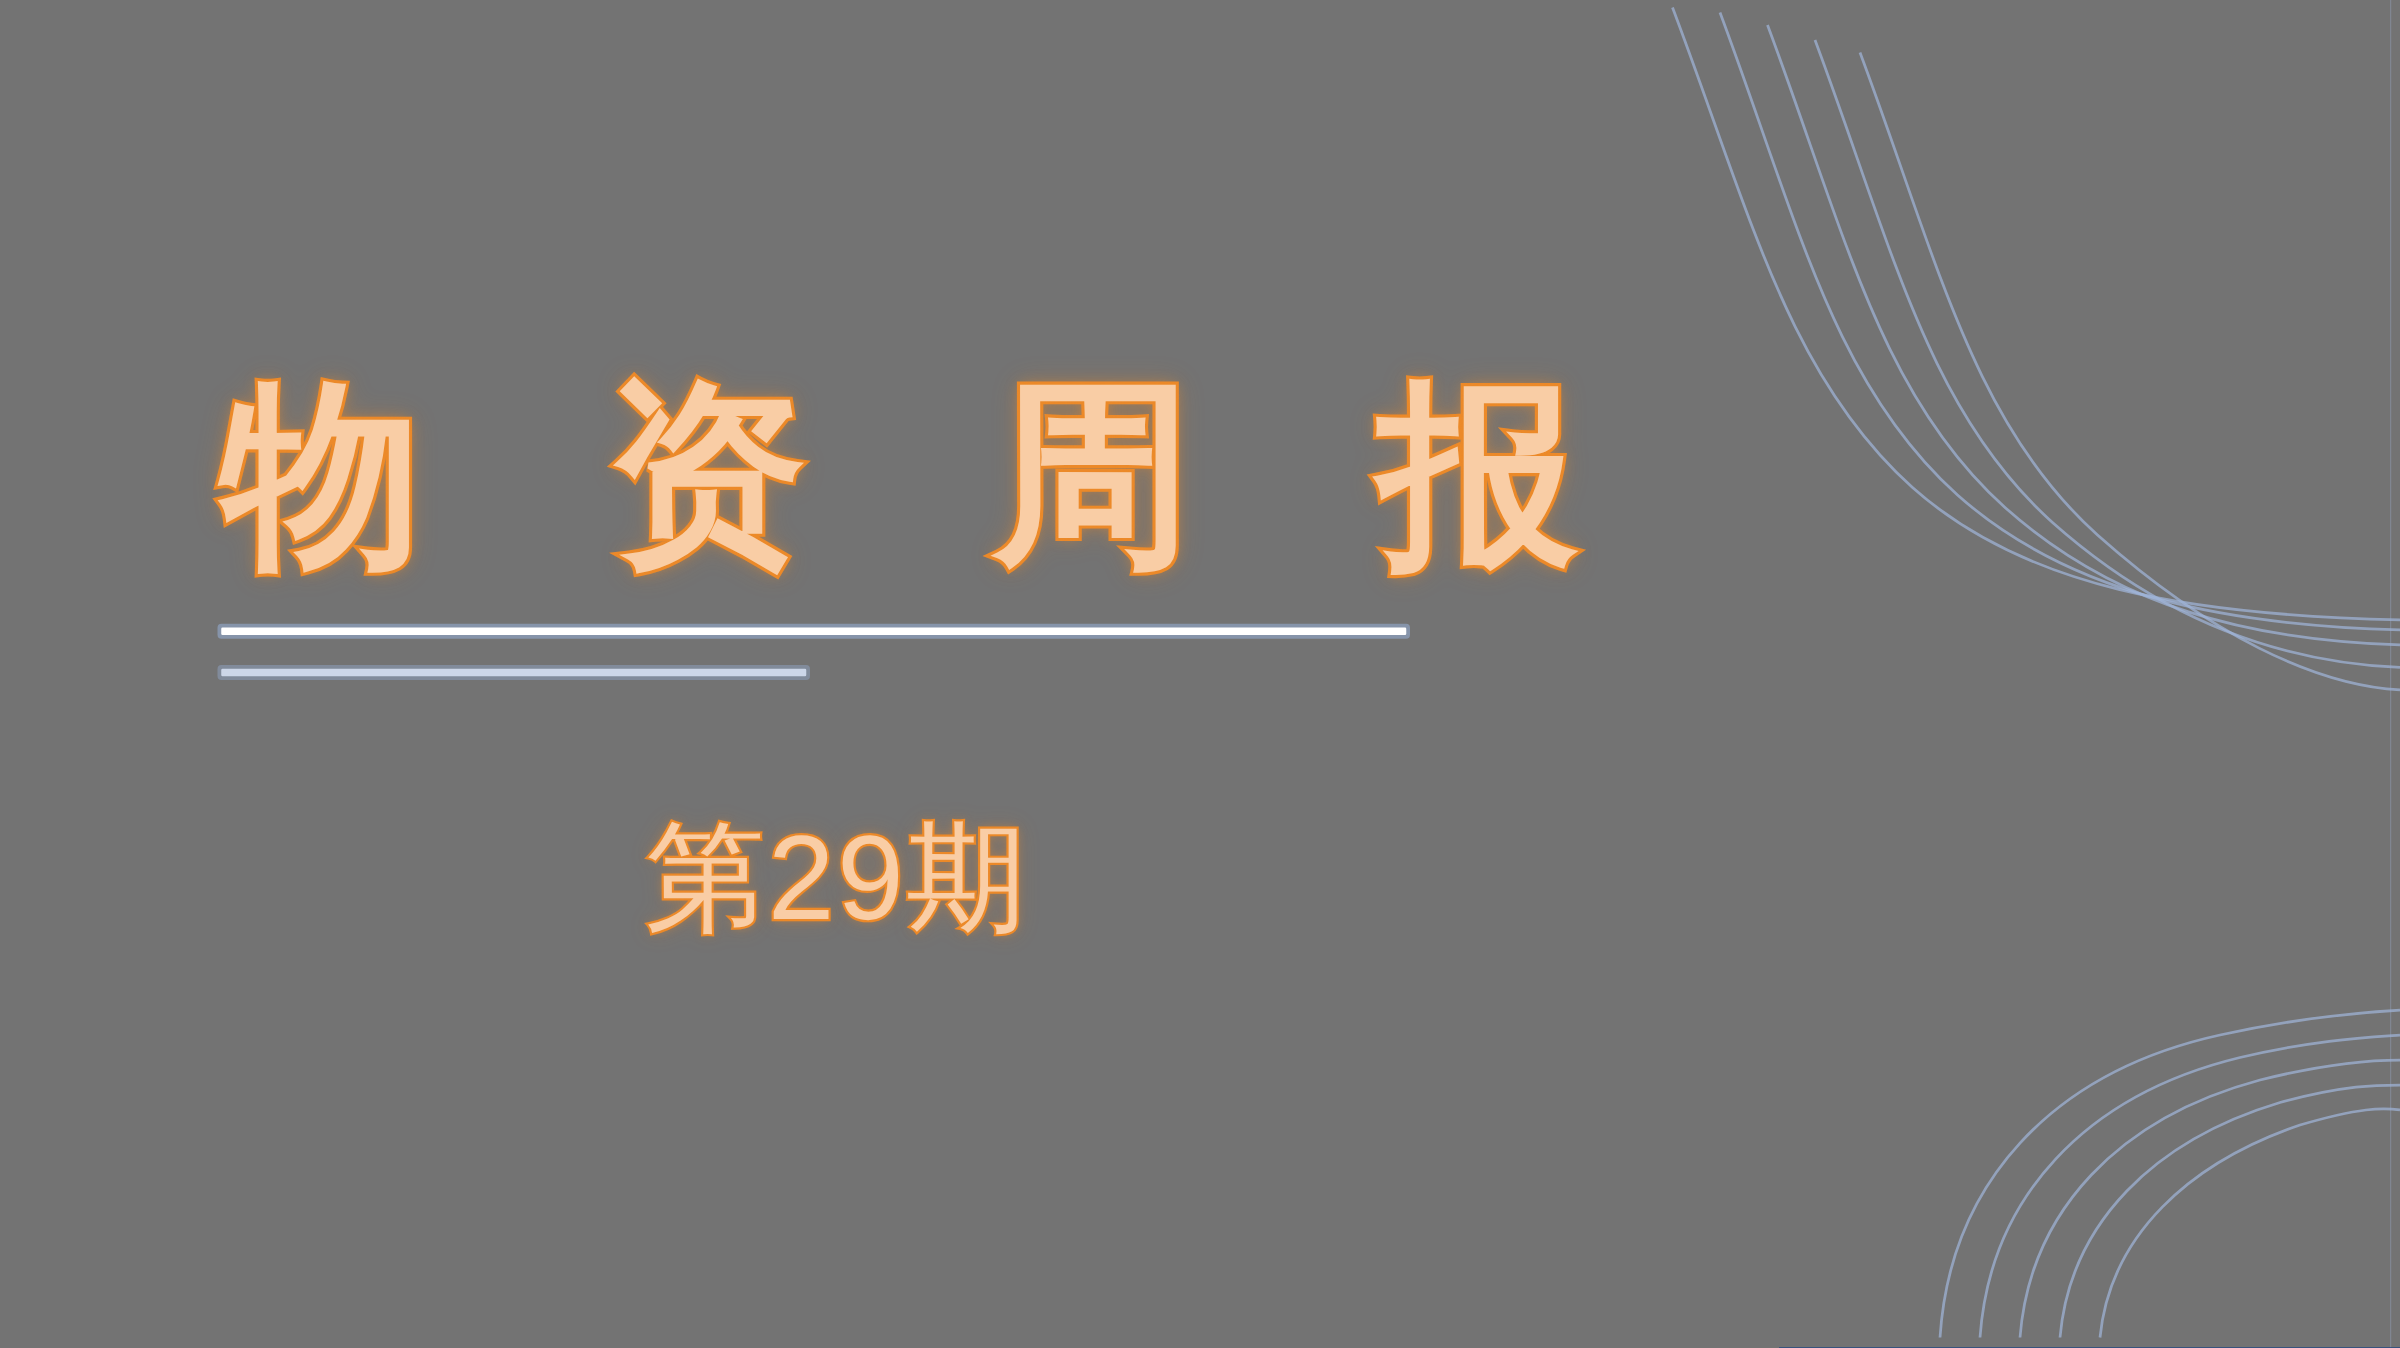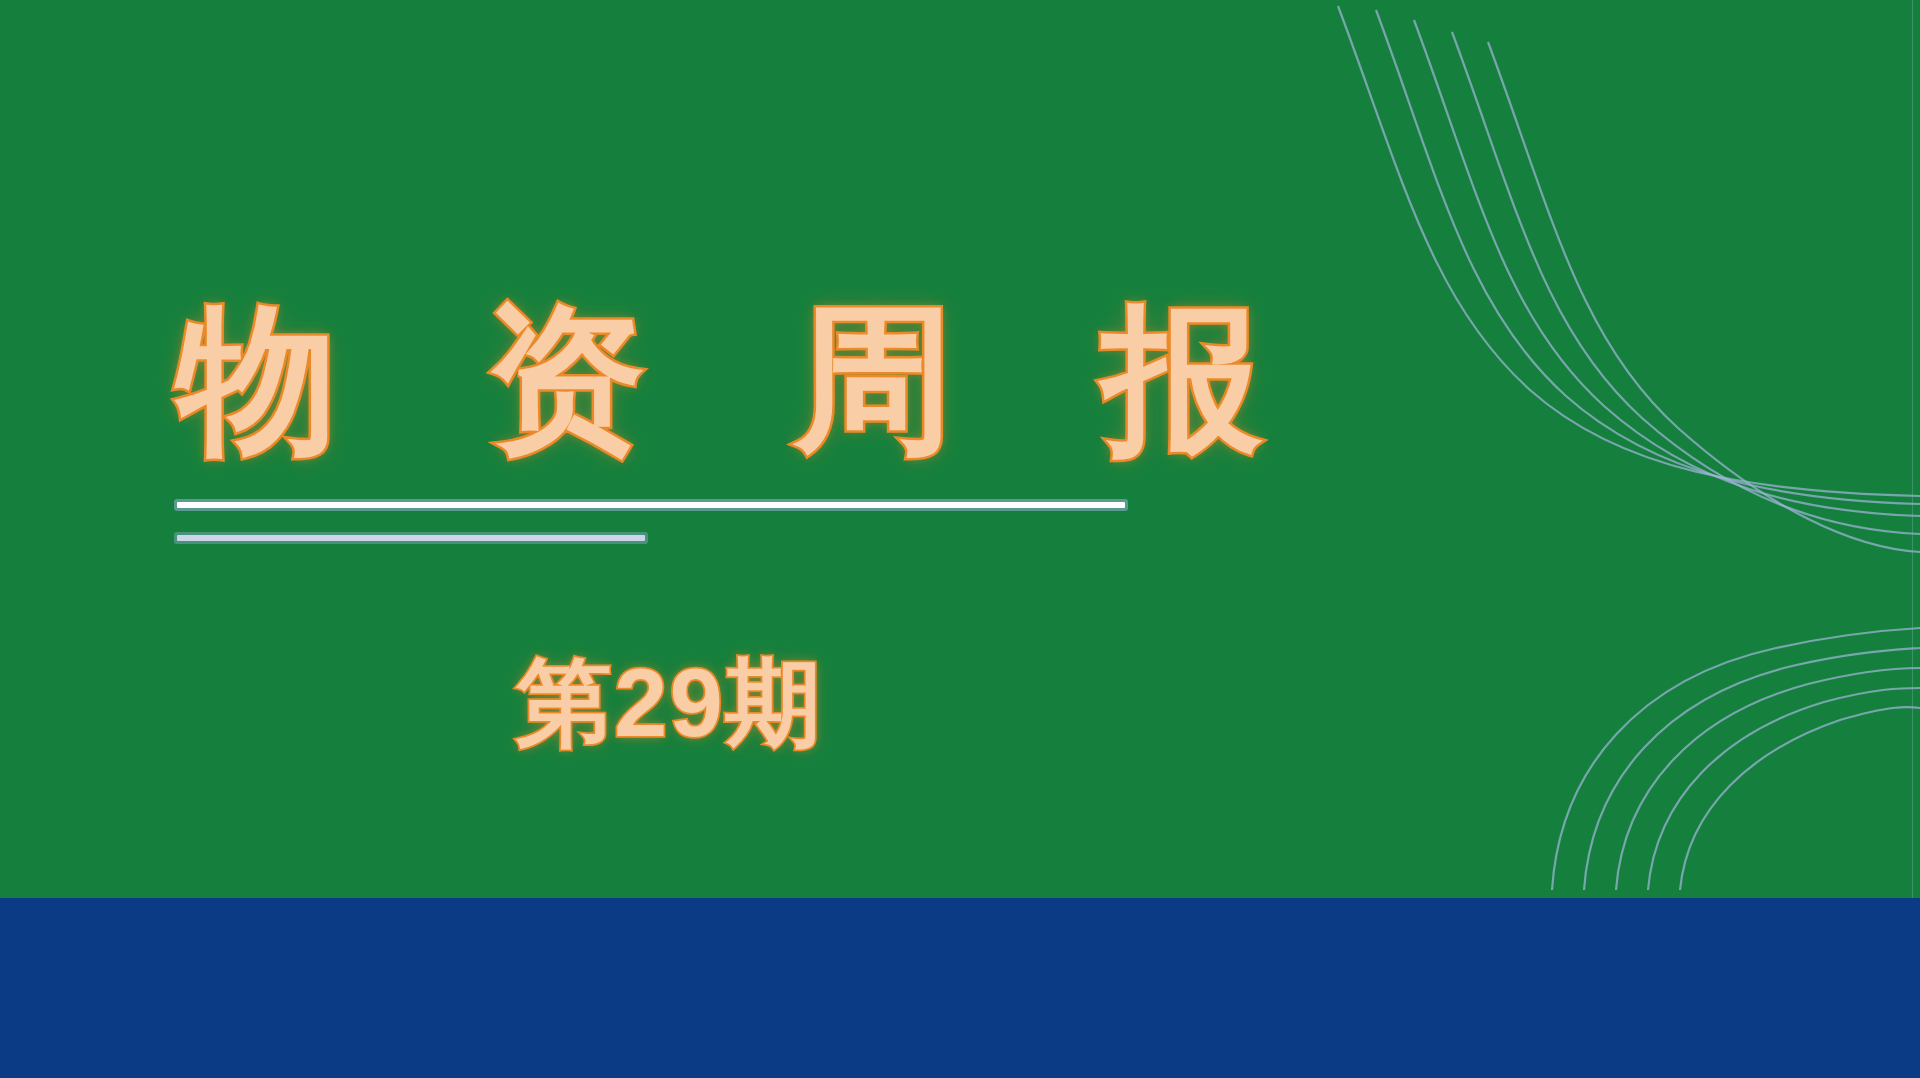--- a/index.html
+++ b/index.html
@@ -5,22 +5,22 @@
 <style>
   html, body {
     margin: 0;
     padding: 0;
     background: #0b3b85;
   }
 
   #slide {
     position: relative;
     width: 1920px;
-    height: 898px;
-    background: #15803d;
+    height: 1078px;
+    background: #737373;
     overflow: hidden;
     font-family: "Liberation Sans", "DejaVu Sans", sans-serif;
   }
 
   
   .deco {
     position: absolute;
     pointer-events: none;
   }
   .deco-tr {
@@ -100,21 +100,21 @@
 
   
   .issue {
     position: absolute;
     left: 177px;
     top: 655px;
     width: 985px;
     text-align: center;
     font-size: 96px;
     line-height: 1;
-    font-weight: 700;
+    font-weight: 400;
     color: #f9cda5;
     -webkit-text-stroke: 3.5px #ec8a2a;
     paint-order: stroke fill;
     text-shadow:
        0 0 8px rgba(236,138,42,.55),
        0 0 18px rgba(236,138,42,.28);
     letter-spacing: 2px;
     margin: 0;
     padding: 0;
   }

